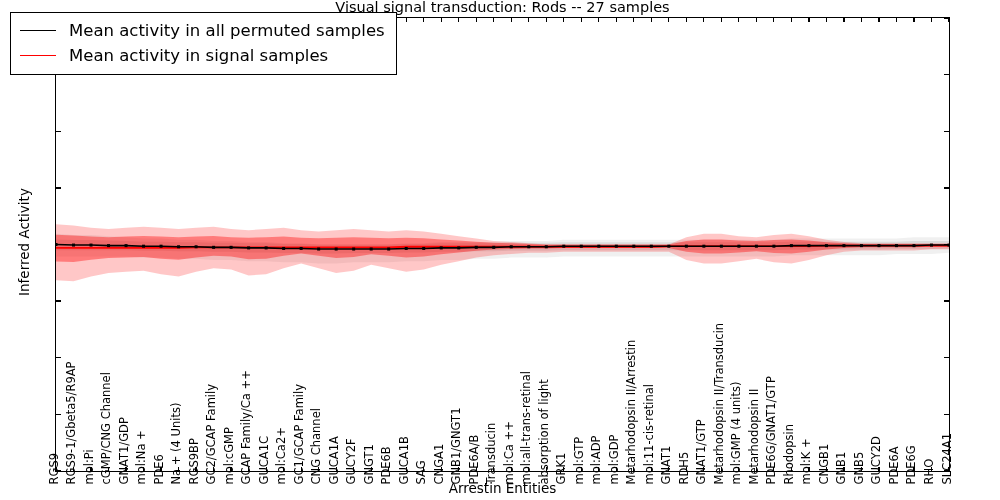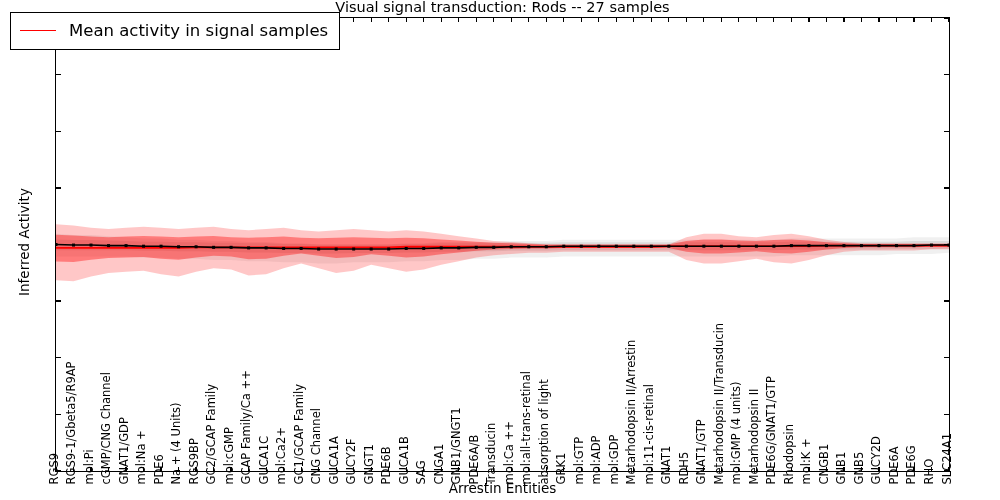--- a/index.html
+++ b/index.html
@@ -382,18 +382,22 @@
       <div class="xtick-label" style="left: 864.951px; top: 473px;">GNB5</div>
       <div class="xtick-label" style="left: 882.461px; top: 473px;">GUCY2D</div>
       <div class="xtick-label" style="left: 899.971px; top: 473px;">PDE6A</div>
       <div class="xtick-label" style="left: 917.48px; top: 473px;">PDE6G</div>
       <div class="xtick-label" style="left: 934.99px; top: 473px;">RHO</div>
       <div class="xtick-label" style="left: 952.5px; top: 473px;">SLC24A1</div>
     </div>
 
   <div class="legend-box">
     <div class="legend-row">
+      <span class="legend-swatch" id="sw0" style="border-top-color: rgb(0, 0, 0);"></span>
+      <span class="legend-text">Mean activity in all permuted samples</span>
+    </div>
+    <div class="legend-row">
       <span class="legend-swatch" id="sw1" style="border-top-color: rgb(255, 0, 0);"></span>
       <span class="legend-text">Mean activity in signal samples</span>
     </div>
   </div>
 
 </div>
 
 </body></html>

